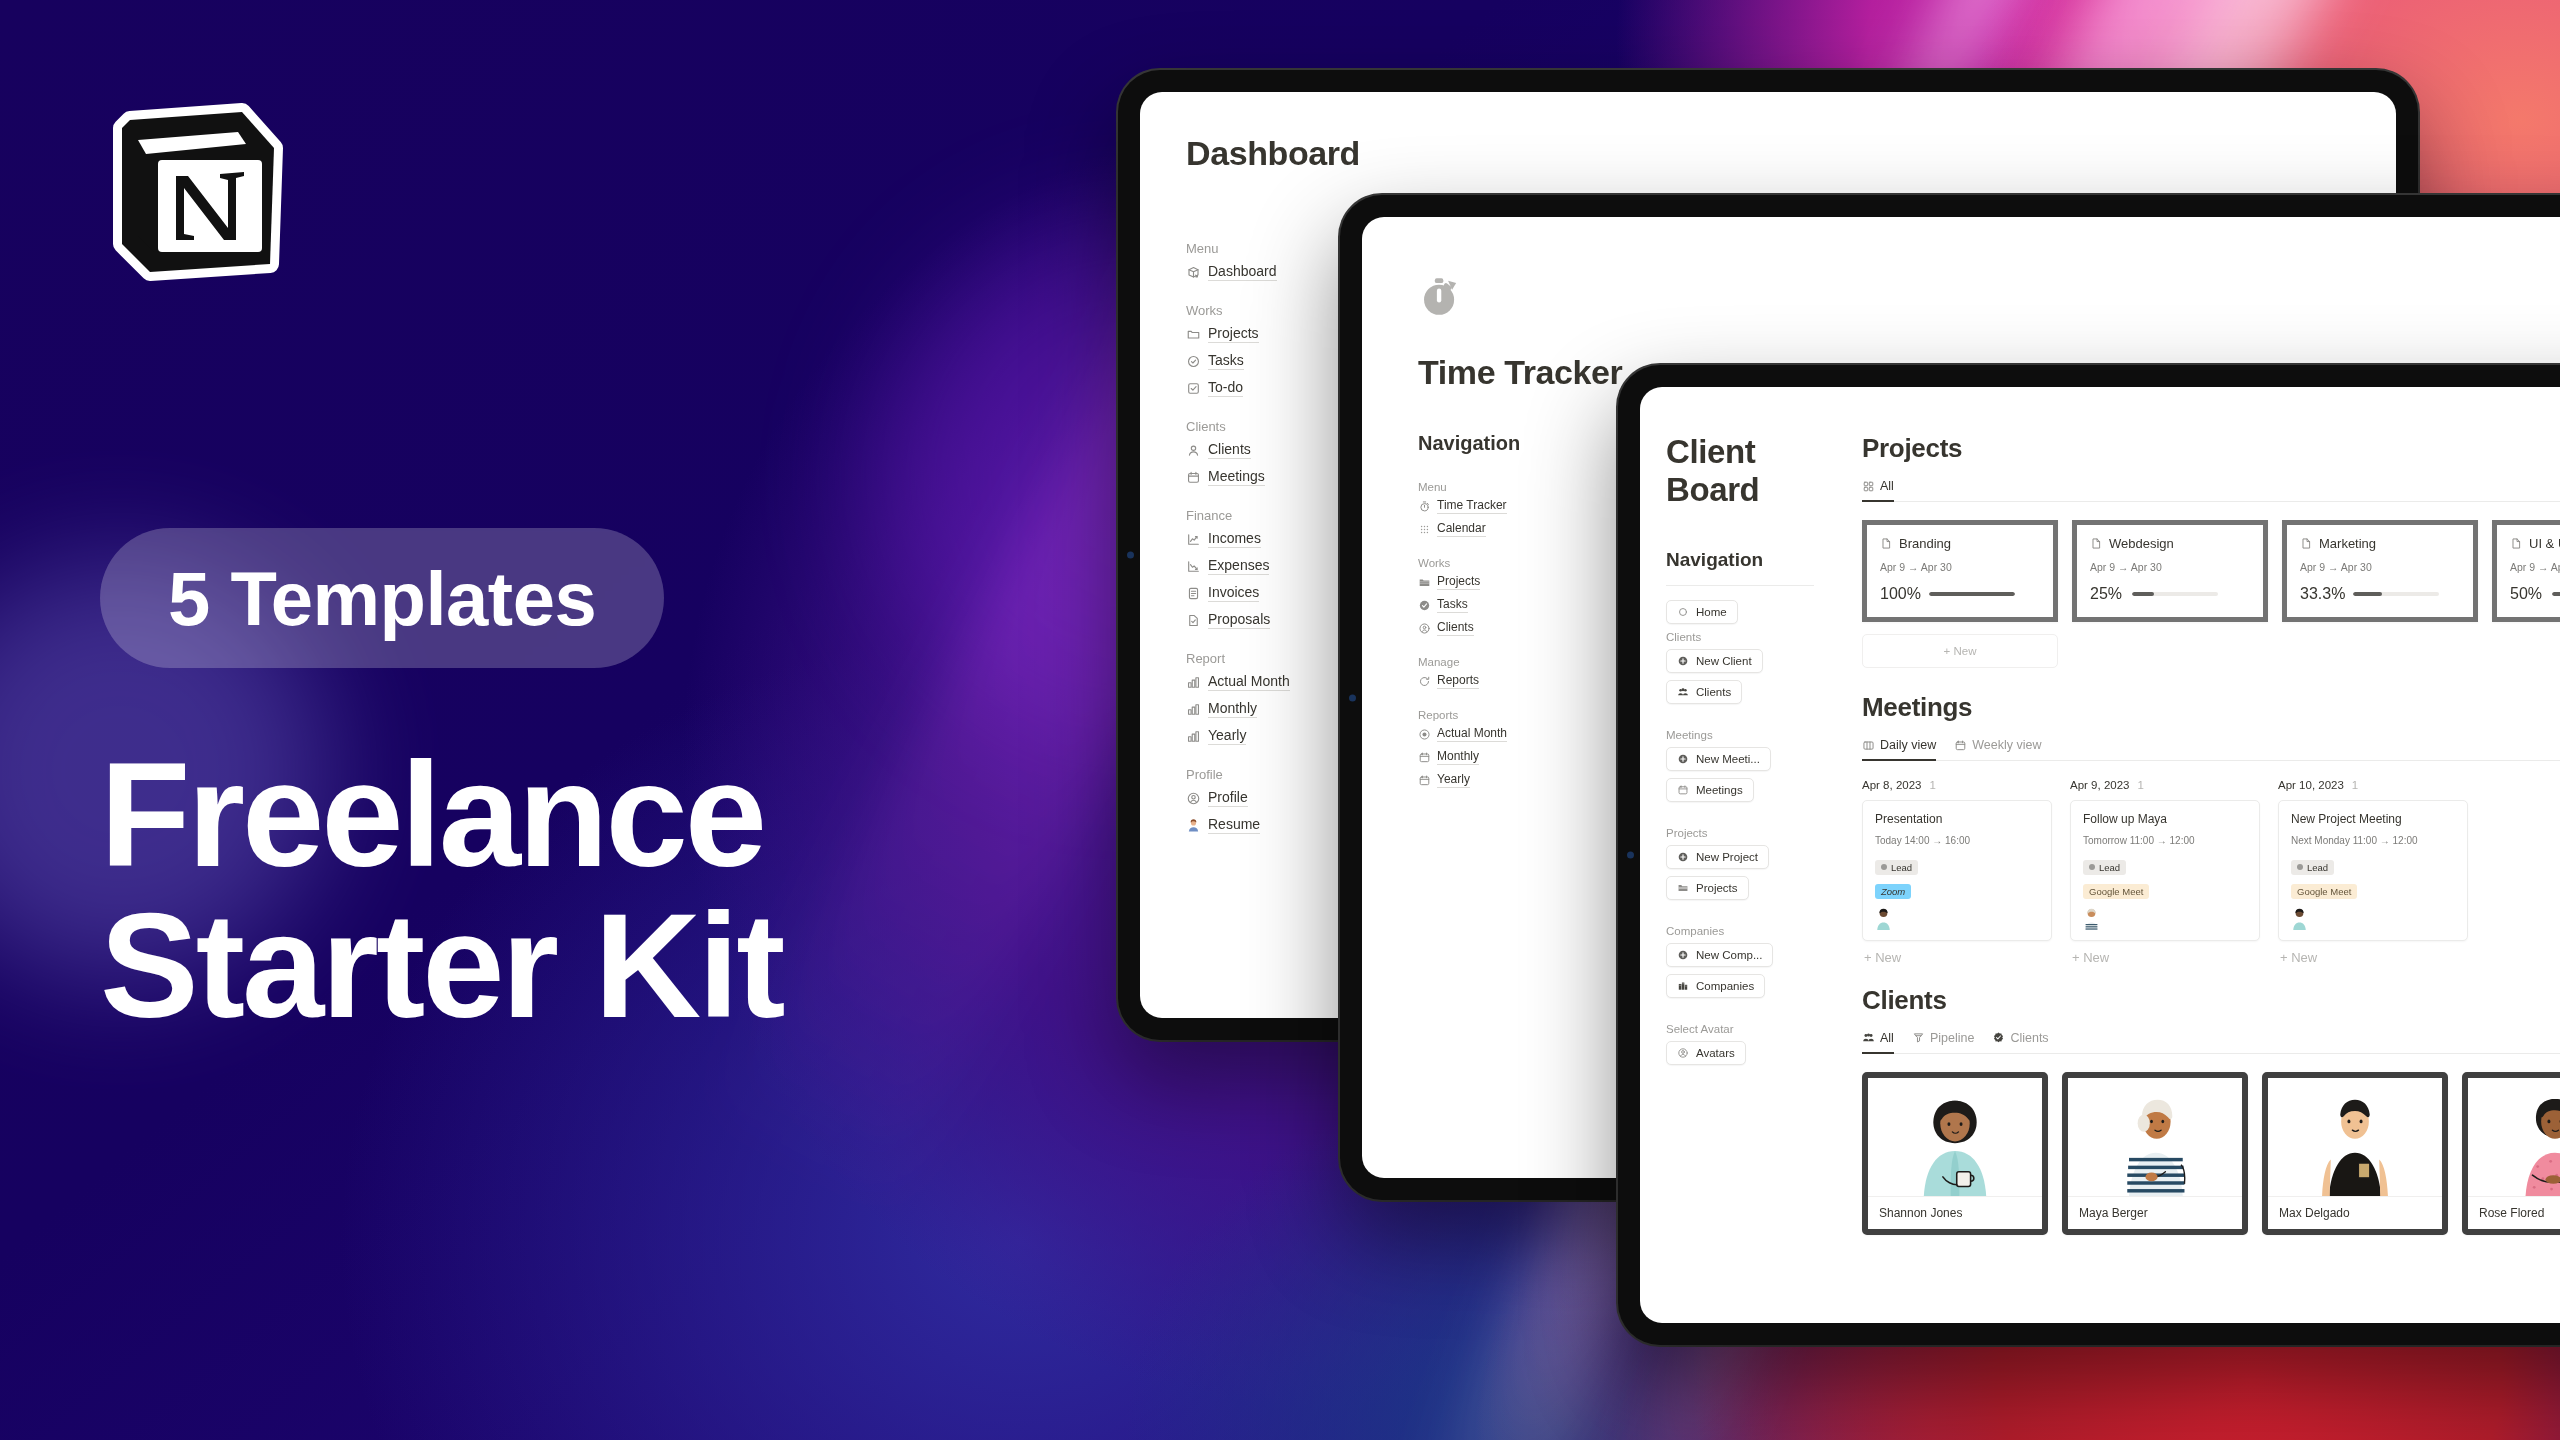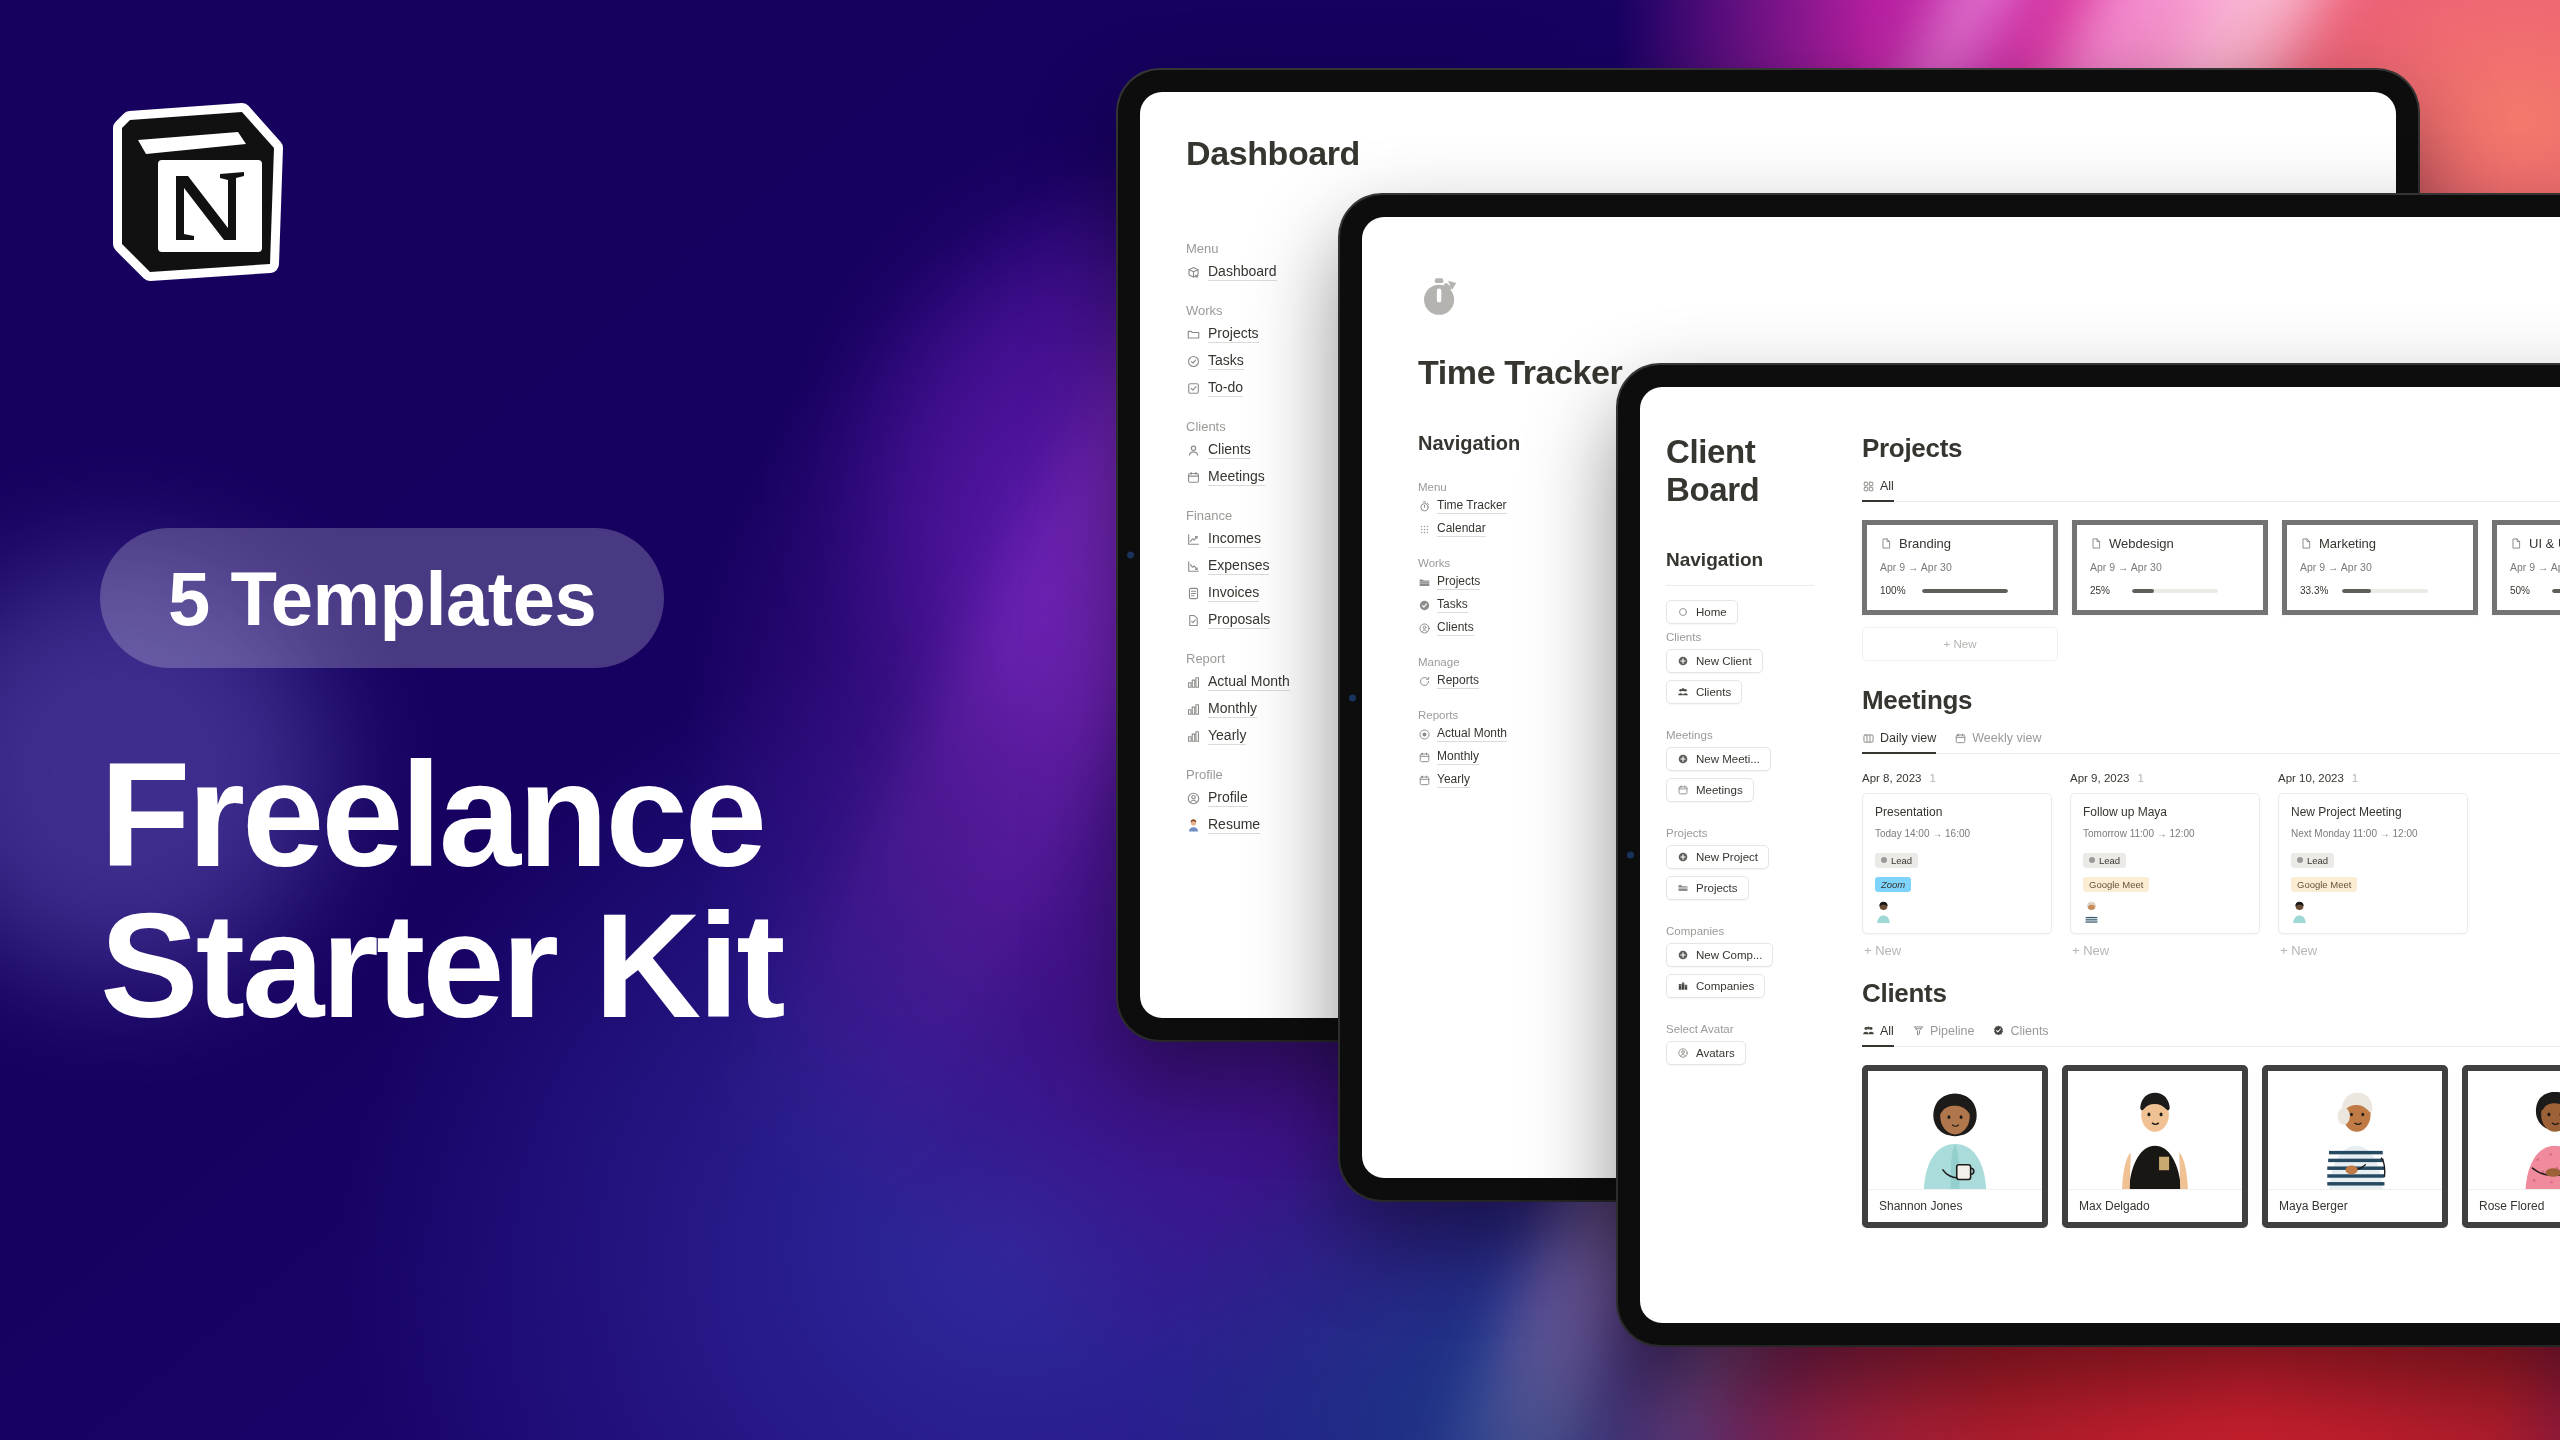--- a/index.html
+++ b/index.html
@@ -183,21 +183,21 @@
   .proj-card {
     width: 196px; flex: 0 0 196px;
     border: 5px solid #737373; border-radius: 0;
     padding: 11px 13px 14px 13px; background: #fff;
     box-shadow: 0 1px 2px rgba(15,15,15,.04);
   }
   .proj-name { display: flex; align-items: center; gap: 6px; font-size: 13px; color: #37352f; margin-bottom: 10px; }
   .proj-name .ico { width: 13px; height: 13px; flex-basis: 13px; }
   .proj-dates { font-size: 10.5px; color: #7c7b78; margin-bottom: 12px; }
   .proj-prog { display: flex; align-items: center; gap: 8px; }
-  .proj-pct { font-size: 10px; color: #37352f; min-width: 34px; }
+  .proj-pct { font-size: 16px; color: #37352f; min-width: 34px; }
   .proj-bar { height: 4px; width: 86px; border-radius: 3px; background: #eceae7; overflow: hidden; }
   .proj-bar > i { display: block; height: 100%; background: #5f5e5b; border-radius:3px; }
   .new-card {
     width: 196px; flex: 0 0 196px; height: 34px;
     border: 1px solid #f0efee; border-radius: 5px;
     display: flex; align-items: center; justify-content: center;
     font-size: 11.5px; color: #b6b5b2;
   }
 
   .meet-cols { display: flex; gap: 18px; }
@@ -930,57 +930,57 @@
                     <rect x="62" y="92" width="16" height="17" rx="2.5" fill="#f2f0ea" stroke="#1d1b19" stroke-width="1.8"></rect>
                     <path d="M78 96c5 0 5 7 0 7" stroke="#1d1b19" stroke-width="1.8" fill="none"></path>
                     <path d="M46 98c4 6 11 9 16 9" stroke="#1d1b19" stroke-width="1.8" fill="none" stroke-linecap="round"></path>
                   </svg>
                 </div>
                 <div class="client-name">Shannon Jones</div>
               </div>
               <div class="client-card">
                 <div class="client-art">
                   <svg viewBox="0 0 120 120" width="104" height="104">
-                    <ellipse cx="60" cy="34" rx="16" ry="20" fill="#f0c193"></ellipse>
-                    <path d="M43 26c1-11 8-17 17-17s16 6 17 17c0 3-2 4-4 2-4-4-8-6-13-6-6 0-10 2-13 6-2 2-4 1-4-2z" fill="#1d1b19"></path>
-                    <ellipse cx="53" cy="34" rx="1.7" ry="2.2" fill="#1d1b19"></ellipse>
-                    <ellipse cx="67" cy="34" rx="1.7" ry="2.2" fill="#1d1b19"></ellipse>
-                    <path d="M57 44c2 1.6 5 1.6 7 0" stroke="#1d1b19" stroke-width="1.6" fill="none" stroke-linecap="round"></path>
-                    <path d="M30 120c2-30 14-50 30-50s28 20 30 50z" fill="#191714"></path>
-                    <path d="M32 78c-6 6-9 22-10 42h9c0-18 1-32 1-42z" fill="#f0c193"></path>
-                    <path d="M88 78c6 6 9 22 10 42h-9c0-18-1-32-1-42z" fill="#f0c193"></path>
-                    <rect x="64" y="82" width="13" height="17" rx="1.6" fill="#c9a96e"></rect>
-                    <path d="M64 82h13v17H64z" fill="none" stroke="#1d1b19" stroke-width="1.4"></path>
-                  </svg>
-                </div>
-                <div class="client-name">Max Delgado</div>
-              </div>
-              <div class="client-card">
-                <div class="client-art">
-                  <svg viewBox="0 0 120 120" width="104" height="104">
                     <ellipse cx="62" cy="34" rx="16" ry="20" fill="#c07a45"></ellipse>
                     <path d="M45 28c0-12 8-19 18-19s17 7 17 19c0 4-3 4-5 1-4-4-8-6-13-6-7 0-12 3-14 7-2 3-3 2-3-2z" fill="#ece7de"></path>
                     <ellipse cx="47" cy="36" rx="7" ry="10" fill="#ece7de"></ellipse>
                     <ellipse cx="56" cy="34" rx="1.6" ry="2.1" fill="#1d1b19"></ellipse>
                     <ellipse cx="69" cy="34" rx="1.6" ry="2.1" fill="#1d1b19"></ellipse>
                     <path d="M60 44c2 1.6 5 1.6 7 0" stroke="#1d1b19" stroke-width="1.5" fill="none" stroke-linecap="round"></path>
                     <path d="M30 120c2-30 14-50 31-50s29 20 31 50z" fill="#e8eff2"></path>
                     <g fill="#274a63">
                       <rect x="30" y="76" width="62" height="4"></rect>
                       <rect x="29" y="85" width="64" height="4"></rect>
                       <rect x="28" y="94" width="66" height="4"></rect>
                       <rect x="28" y="103" width="66" height="4"></rect>
                       <rect x="28" y="112" width="66" height="4"></rect>
                     </g>
                     <path d="M90 84c4 4 5 14 4 22" stroke="#1d1b19" stroke-width="1.6" fill="none"></path>
                     <path d="M72 92c-6 5-12 7-16 5" stroke="#1d1b19" stroke-width="1.6" fill="none" stroke-linecap="round"></path>
                     <ellipse cx="56" cy="98" rx="7" ry="5" fill="#c07a45"></ellipse>
                   </svg>
                 </div>
                 <div class="client-name">Maya Berger</div>
+              </div>
+              <div class="client-card">
+                <div class="client-art">
+                  <svg viewBox="0 0 120 120" width="104" height="104">
+                    <ellipse cx="60" cy="34" rx="16" ry="20" fill="#f0c193"></ellipse>
+                    <path d="M43 26c1-11 8-17 17-17s16 6 17 17c0 3-2 4-4 2-4-4-8-6-13-6-6 0-10 2-13 6-2 2-4 1-4-2z" fill="#1d1b19"></path>
+                    <ellipse cx="53" cy="34" rx="1.7" ry="2.2" fill="#1d1b19"></ellipse>
+                    <ellipse cx="67" cy="34" rx="1.7" ry="2.2" fill="#1d1b19"></ellipse>
+                    <path d="M57 44c2 1.6 5 1.6 7 0" stroke="#1d1b19" stroke-width="1.6" fill="none" stroke-linecap="round"></path>
+                    <path d="M30 120c2-30 14-50 30-50s28 20 30 50z" fill="#191714"></path>
+                    <path d="M32 78c-6 6-9 22-10 42h9c0-18 1-32 1-42z" fill="#f0c193"></path>
+                    <path d="M88 78c6 6 9 22 10 42h-9c0-18-1-32-1-42z" fill="#f0c193"></path>
+                    <rect x="64" y="82" width="13" height="17" rx="1.6" fill="#c9a96e"></rect>
+                    <path d="M64 82h13v17H64z" fill="none" stroke="#1d1b19" stroke-width="1.4"></path>
+                  </svg>
+                </div>
+                <div class="client-name">Max Delgado</div>
               </div>
               <div class="client-card">
                 <div class="client-art">
                   <svg viewBox="0 0 120 120" width="104" height="104">
                     <path d="M60 8c14 0 22 9 22 22 0 12-8 22-22 22s-22-10-22-22C38 17 46 8 60 8z" fill="#1d1b19"></path>
                     <ellipse cx="60" cy="34" rx="16" ry="20" fill="#9c6137"></ellipse>
                     <path d="M43 26c0-11 8-18 17-18s17 7 17 18c0 4-2 4-4 1-4-4-8-6-13-6-6 0-11 2-13 6-2 3-4 3-4-1z" fill="#1d1b19"></path>
                     <ellipse cx="53" cy="34" rx="1.7" ry="2.2" fill="#1d1b19"></ellipse>
                     <ellipse cx="67" cy="34" rx="1.7" ry="2.2" fill="#1d1b19"></ellipse>
                     <path d="M57 44c2 1.6 5 1.6 7 0" stroke="#1d1b19" stroke-width="1.5" fill="none" stroke-linecap="round"></path>

